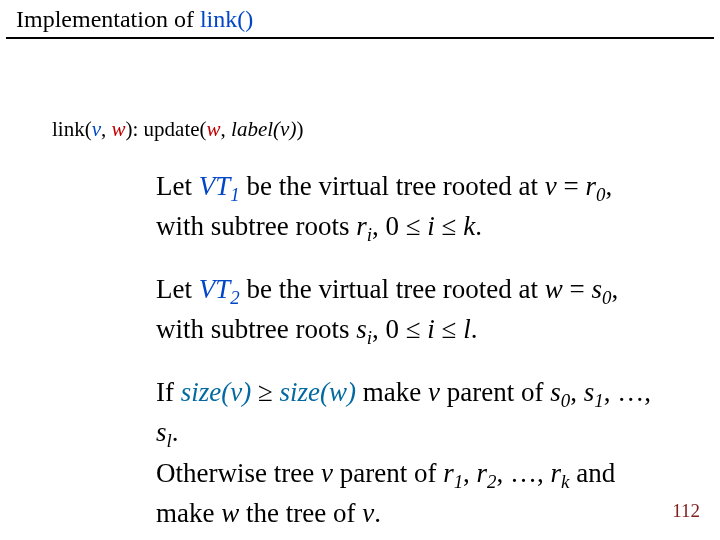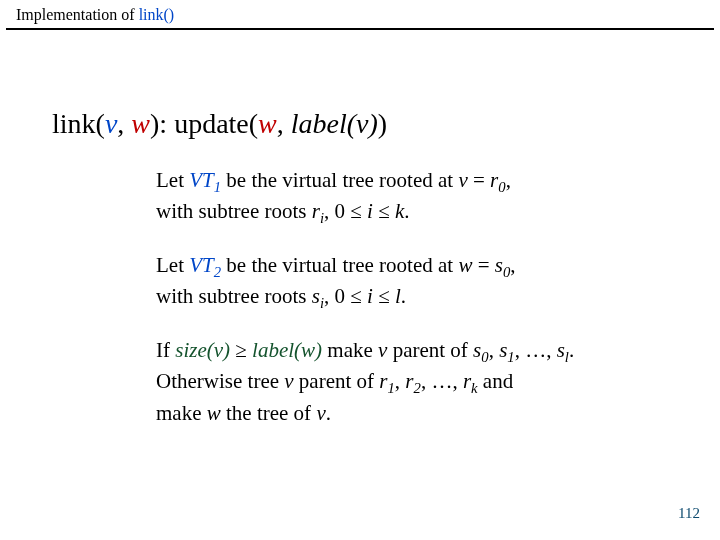--- a/index.html
+++ b/index.html
@@ -13,47 +13,47 @@
     position: relative;
   }
   .slide {
     width: 720px;
     height: 540px;
     position: relative;
     box-sizing: border-box;
   }
   .title-bar {
     padding: 6px 10px 4px 10px;
-    font-size: 16px;
+    font-size: 24px;
     border-bottom: 2.5px solid #000;
     margin: 0 6px;
   }
   .title-func { color: #0046c8; }
   .signature {
     margin: 78px 0 26px 52px;
-    font-size: 28px;
+    font-size: 21px;
   }
   .sig-v { font-style: italic; color: #0046c8; }
   .sig-w { font-style: italic; color: #c00000; }
   .sig-label { font-style: italic; }
   .para {
     margin: 0 40px 22px 156px;
-    font-size: 21px;
+    font-size: 27px;
     line-height: 1.38;
   }
   .vt { font-style: italic; color: #0046c8; }
   .mi { font-style: italic; }
   .sub { font-size: 0.7em; vertical-align: sub; font-style: italic; }
-  .size { font-style: italic; color: #14532d; margin-top: 22px; }
+  .size { font-style: italic; color: #0369a1; margin-top: 22px; }
   .pagenum {
     position: absolute;
     right: 20px;
     bottom: 18px;
-    font-size: 15px;
-    color: #0c4a6e;
+    font-size: 19px;
+    color: #7f1d1d;
   }
 </style>
 </head>
 <body>
 
 <div class="slide">
 
   <div class="title-bar">
     <span>Implementation of </span><span class="title-func">link()</span>
   </div>
@@ -66,19 +66,19 @@
     <span>Let  </span><span class="vt">VT</span><span class="sub vt">1</span><span>  be the virtual tree rooted at  </span><span class="mi">v</span><span> = </span><span class="mi">r</span><span class="sub">0</span><span>,</span><br>
     <span>with subtree roots  </span><span class="mi">r</span><span class="sub">i</span><span>, 0 ≤ </span><span class="mi">i</span><span> ≤ </span><span class="mi">k</span><span>.</span>
   </div>
 
   <div class="para">
     <span>Let  </span><span class="vt">VT</span><span class="sub vt">2</span><span>  be the virtual tree rooted at  </span><span class="mi">w</span><span> = </span><span class="mi">s</span><span class="sub">0</span><span>,</span><br>
     <span>with subtree roots  </span><span class="mi">s</span><span class="sub">i</span><span>, 0 ≤ </span><span class="mi">i</span><span> ≤ </span><span class="mi">l</span><span>.</span>
   </div>
 
   <div class="para">
-    <span>If  </span><span class="size">size(v)</span><span> ≥ </span><span class="size">label(w)</span><span>  make  </span><span class="mi">v</span><span>  parent of  </span><span class="mi">s</span><span class="sub">0</span><span>, </span><span class="mi">s</span><span class="sub">1</span><span>, …, </span><span class="mi">s</span><span class="sub">l</span><span>.</span><br>
+    <span>If  </span><span class="size">size(v)</span><span> ≥ </span><span class="size">size(w)</span><span>  make  </span><span class="mi">v</span><span>  parent of  </span><span class="mi">s</span><span class="sub">0</span><span>, </span><span class="mi">s</span><span class="sub">1</span><span>, …, </span><span class="mi">s</span><span class="sub">l</span><span>.</span><br>
     <span>Otherwise tree  </span><span class="mi">v</span><span>  parent of  </span><span class="mi">r</span><span class="sub">1</span><span>, </span><span class="mi">r</span><span class="sub">2</span><span>, …, </span><span class="mi">r</span><span class="sub">k</span><span>  and</span><br>
     <span>make  </span><span class="mi">w</span><span>  the tree of  </span><span class="mi">v</span><span>.</span>
   </div>
 
   <div class="pagenum">112</div>
 </div>
 
 </body></html>

